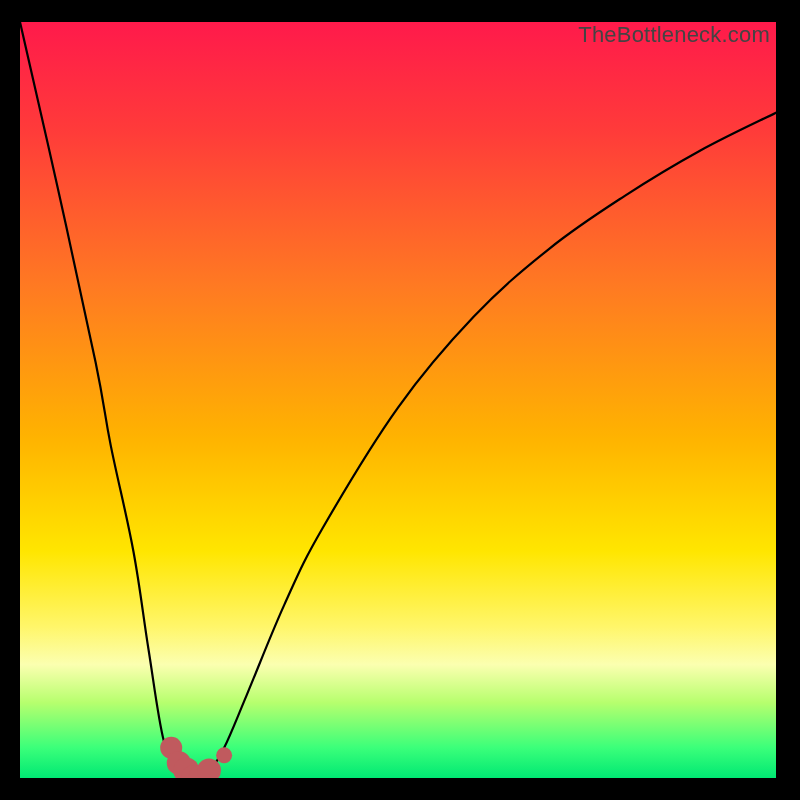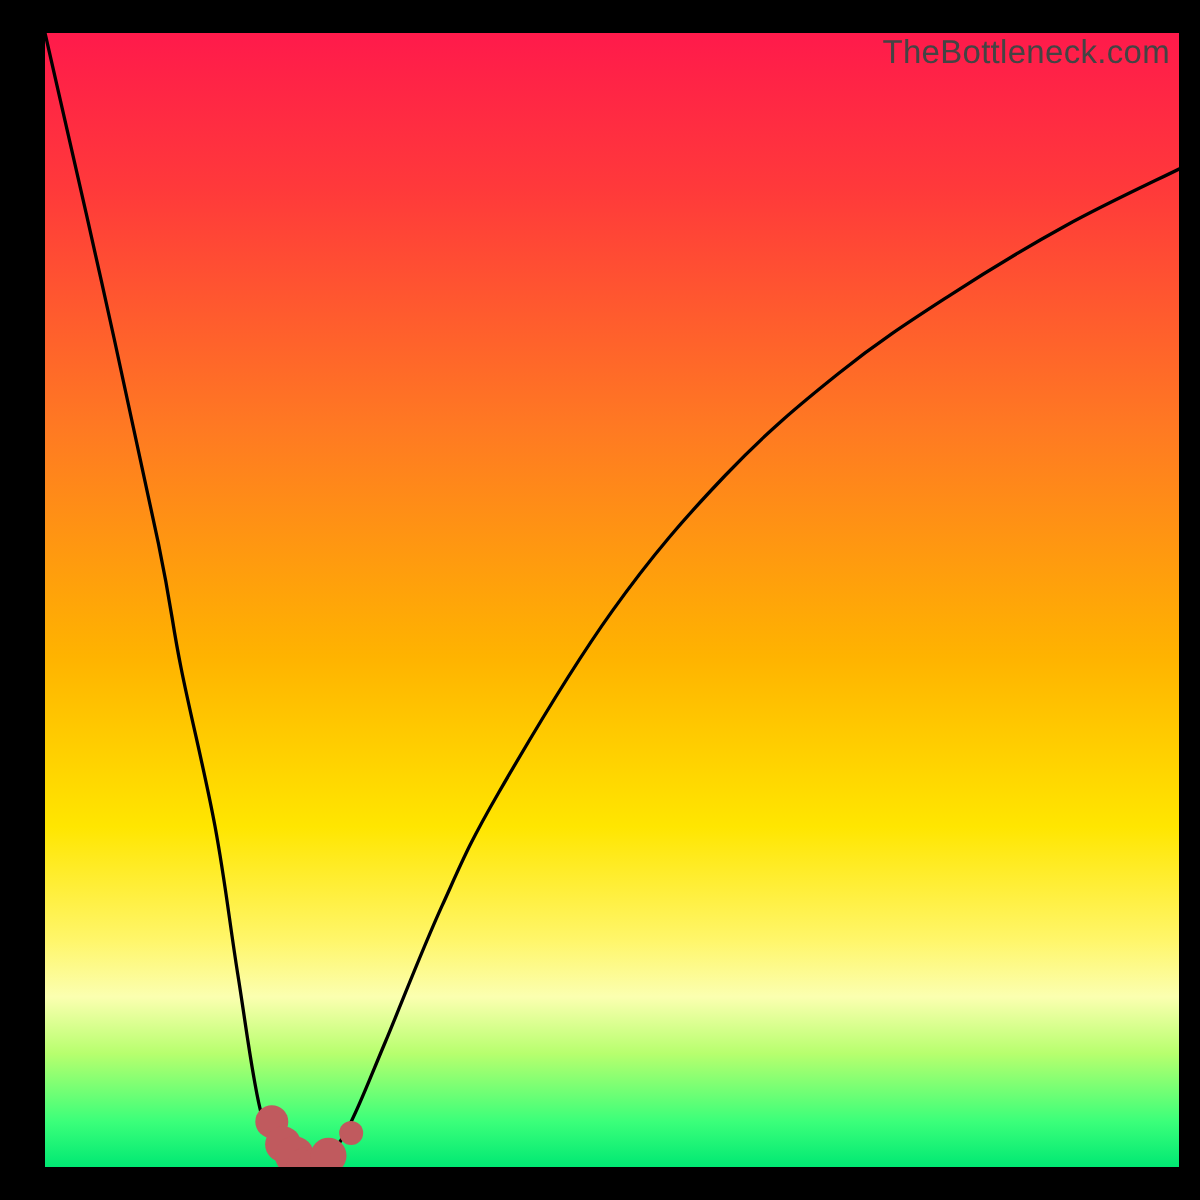--- a/index.html
+++ b/index.html
@@ -12,21 +12,21 @@
   }
   .frame {
     position: relative;
     width: 800px;
     height: 800px;
     background: #000;
     box-sizing: border-box;
   }
   .plot-area {
     position: absolute;
-    left: 30px;
+    left: 20px;
     top: 22px;
     width: 756px;
     height: 756px;
     overflow: hidden;
   }
   .gradient-bg {
     position: absolute;
     inset: 0;
   }
   .curve-svg {

